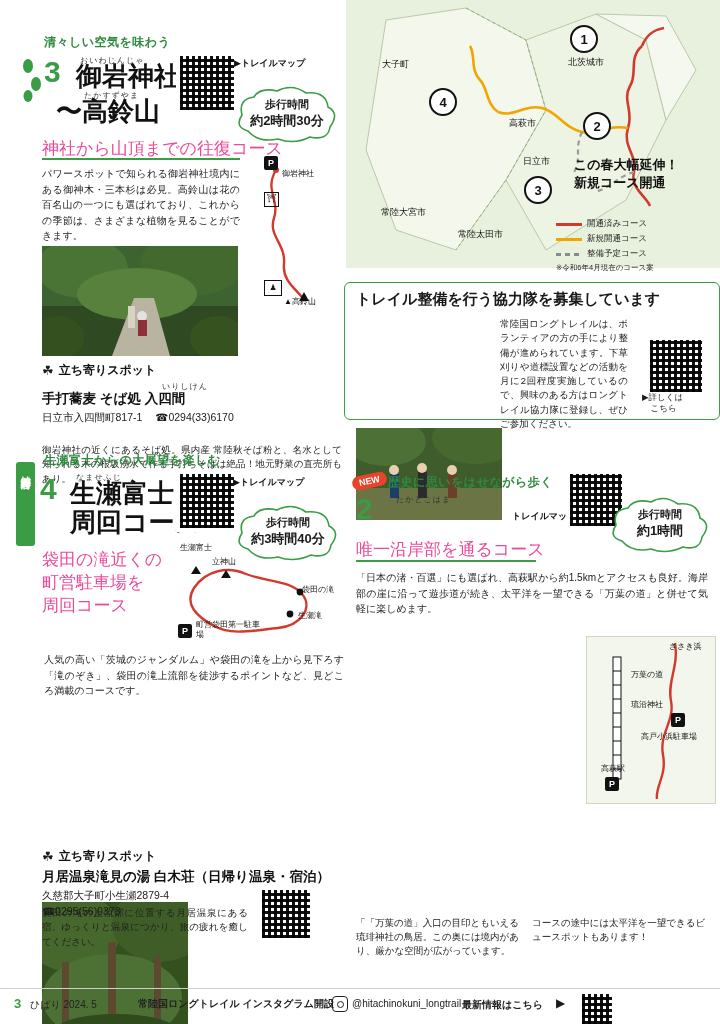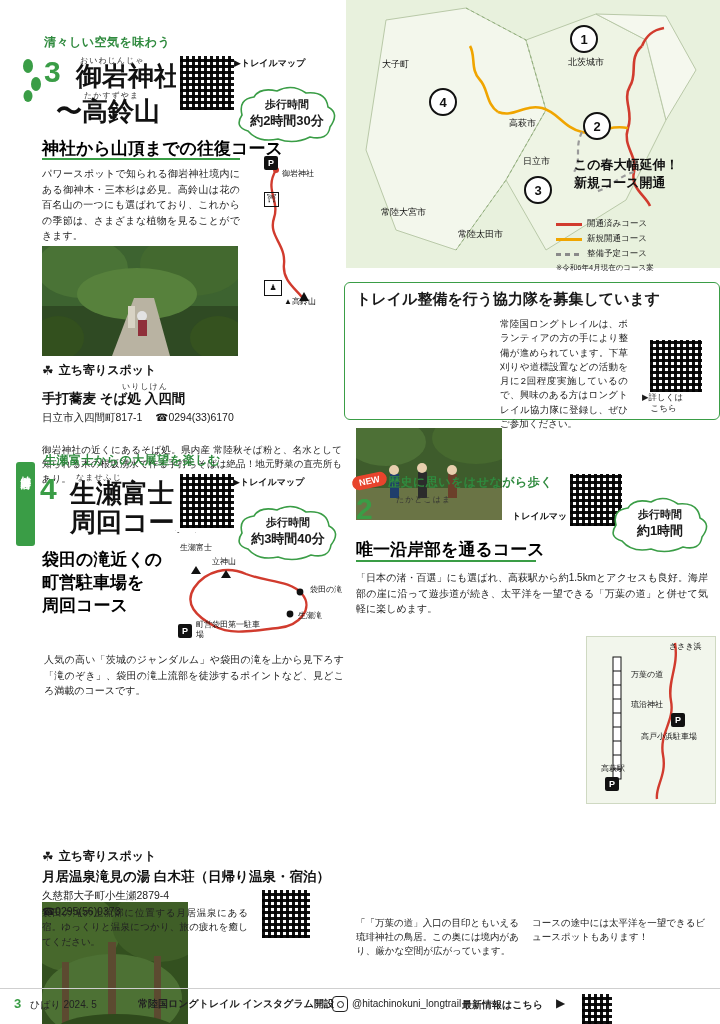--- a/index.html
+++ b/index.html
@@ -8,21 +8,21 @@
     background:#ffffff;
     font-family:"Liberation Sans","DejaVu Sans",sans-serif;
     color:#1a1a1a;
   }
   .page{position:absolute;left:0;top:0;width:720px;height:1024px;}
   .abs{position:absolute;}
   .green-head{color:#2f8a3e;font-size:12px;font-weight:bold;letter-spacing:.5px;}
   .big-title{font-size:26px;font-weight:bold;color:#111;line-height:1.15;}
   .num{font-size:30px;font-weight:bold;color:#3a9d46;}
   .ruby{font-size:8px;color:#333;letter-spacing:1px;}
-  .sec-head{font-size:17px;font-weight:bold;color:#000000;border-bottom:none;}
+  .sec-head{font-size:17px;font-weight:normal;color:#ec4899;border-bottom:none;}
   .body-txt{font-size:10px;line-height:1.55;color:#222;text-align:justify;}
   .small-txt{font-size:9.5px;line-height:1.5;color:#222;text-align:justify;}
   .qr{background:
       repeating-linear-gradient(0deg,#111 0 3px,#fff 3px 6px),
       repeating-linear-gradient(90deg,#111 0 3px,transparent 3px 6px);
     background-blend-mode:multiply;border:2px solid #fff;}
   .qr-wrap{background:#fff;padding:2px;}
   .trailmap{font-size:9px;color:#111;font-weight:bold;}
   .photo{background:#cfd8c8;overflow:hidden;position:relative;}
   .cap{font-size:9.5px;line-height:1.45;color:#222;}
@@ -122,21 +122,21 @@
       <ellipse cx="176" cy="92" rx="28" ry="22" fill="#35521f"></ellipse>
       <ellipse cx="16" cy="92" rx="26" ry="22" fill="#33501e"></ellipse>
     </svg>
   </div>
 
   <div class="abs" style="left:42px;top:362px;width:300px;">
     <div style="display:flex;align-items:center;gap:5px;">
       <span style="font-size:13px;">☘</span>
       <span class="spot-label">立ち寄りスポット</span>
     </div>
-    <div class="ruby" style="margin-left:80px;margin-top:2px;">いりしけん</div>
+    <div class="ruby" style="margin-left:120px;margin-top:2px;">いりしけん</div>
     <div class="spot-name" style="margin-top:-2px;">手打蕎麦 そば処 入四間</div>
     <div style="font-size:10.5px;margin-top:3px;">
       <span>日立市入四間町817-1</span>
       <span style="margin-left:10px;">☎</span><span>0294(33)6170</span>
     </div>
     <div class="small-txt" style="margin-top:18px;width:300px;">御岩神社の近くにあるそば処。県内産 常陸秋そば粉と、名水として知られる木の根坂湧水で作る手打ちそばは絶品！地元野菜の直売所もあり。</div>
   </div>
 
   <div class="abs" style="left:346px;top:0px;width:374px;height:268px;background:#e7f0db;">
     <svg width="374" height="268" viewBox="0 0 374 268">
@@ -244,21 +244,21 @@
   <div class="abs" style="left:150px;top:540px;width:194px;height:110px;">
     <svg width="194" height="110" viewBox="0 0 194 110">
       <path d="M44,48 C56,30 78,26 96,34 C116,42 140,40 152,54 C164,68 150,86 128,88 C106,90 82,96 64,86 C46,76 34,64 44,48 Z" fill="none" stroke="#d13b2e" stroke-width="2.4"></path>
       <polygon points="46,26 51,34 41,34" fill="#111"></polygon>
       <polygon points="76,30 81,38 71,38" fill="#111"></polygon>
       <circle cx="150" cy="52" r="3.4" fill="#111"></circle>
       <circle cx="140" cy="74" r="3.4" fill="#111"></circle>
     </svg>
     <div class="abs small-lbl" style="left:30px;top:2px;">生瀬富士</div>
     <div class="abs small-lbl" style="left:62px;top:16px;">立神山</div>
-    <div class="abs small-lbl" style="left:160px;top:44px;">袋田の滝</div>
+    <div class="abs small-lbl" style="left:152px;top:44px;">袋田の滝</div>
     <div class="abs small-lbl" style="left:148px;top:70px;">生瀬滝</div>
     <div class="abs pin" style="left:28px;top:84px;width:14px;height:14px;">P</div>
     <div class="abs small-lbl" style="left:46px;top:80px;width:70px;line-height:1.2;">町営袋田第一駐車場</div>
   </div>
 
   <div class="abs body-txt" style="left:44px;top:652px;width:300px;">人気の高い「茨城のジャンダルム」や袋田の滝を上から見下ろす「滝のぞき」、袋田の滝上流部を徒渉するポイントなど、見どころ満載のコースです。</div>
 
   <div class="abs photo" style="left:42px;top:700px;width:146px;height:140px;">
     <svg width="146" height="140" viewBox="0 0 146 140">
       <rect width="146" height="140" fill="#33501f"></rect>

